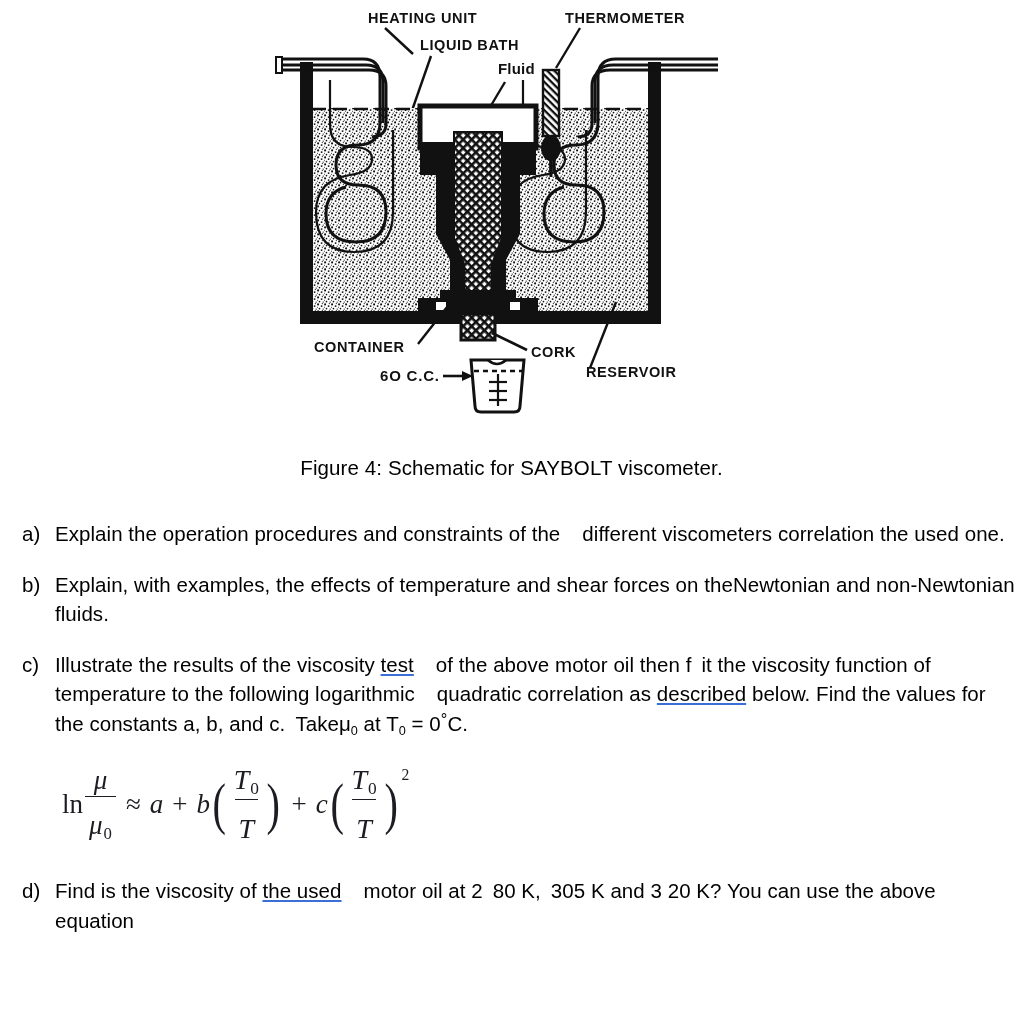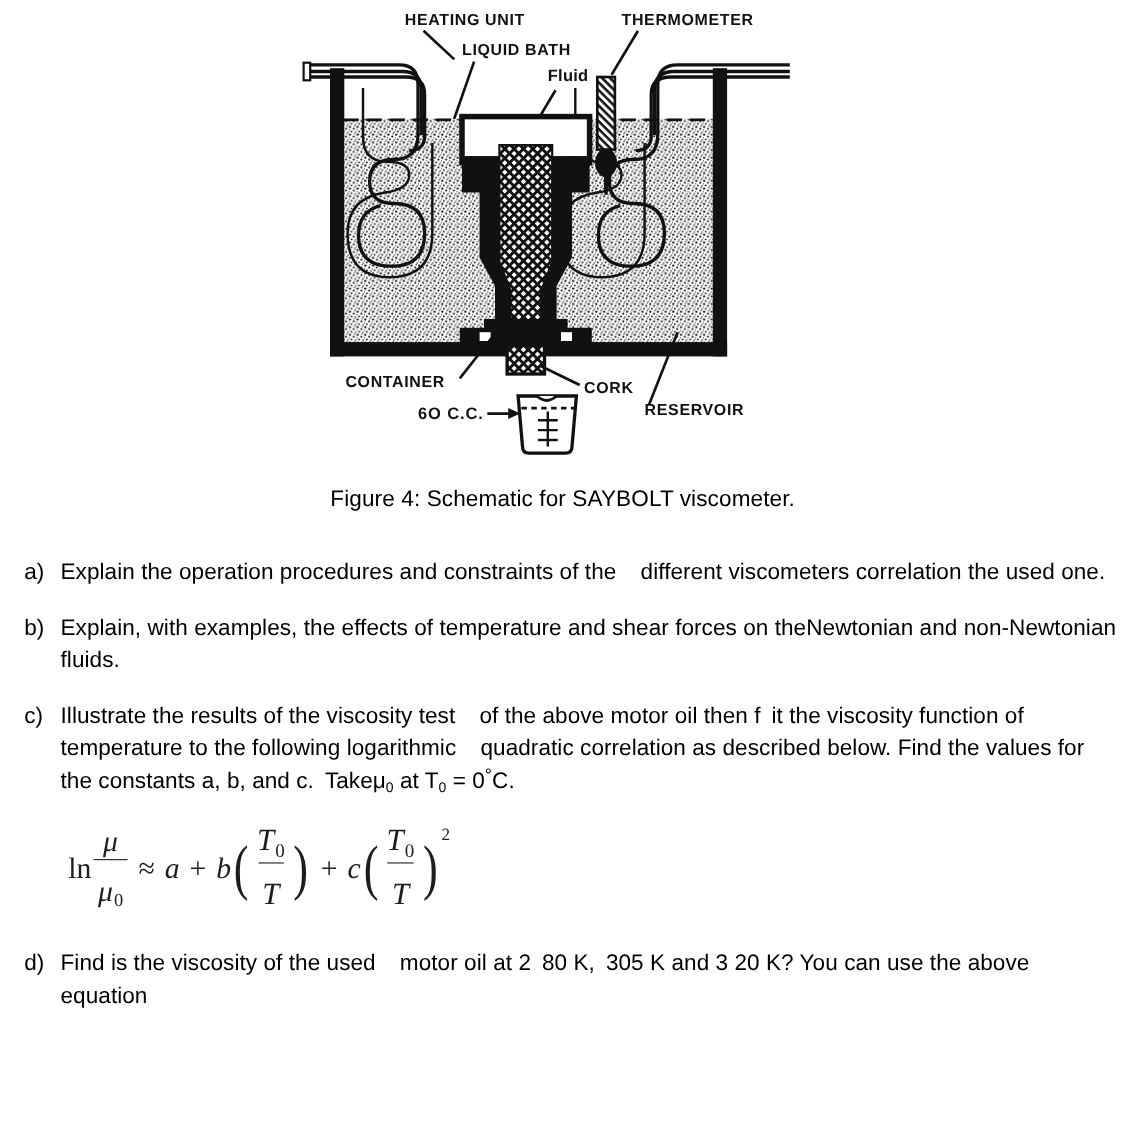--- a/index.html
+++ b/index.html
@@ -28,21 +28,21 @@
     width: 460px;
     height: 420px;
   }
   .schematic svg { display: block; }
 
   .fig-caption {
     text-align: center;
     font-size: 20.5px;
     line-height: 1.2;
     letter-spacing: 0.1px;
-    margin-top: 10px;
+    margin-top: 24px;
   }
 
   
   .qlist {
     margin: 0;
     padding: 0;
     list-style: none;
   }
   .qitem {
     position: relative;
@@ -58,20 +58,21 @@
     left: 22px;
     top: 0;
     font-size: 20.5px;
   }
   .qtext { display: block; }
 
   .sp { display: inline-block; width: 22px; }
   .sp-sm { display: inline-block; width: 10px; }
 
   .misspell {
+    text-decoration: underline;
     text-decoration-color: #3a6fd8;
     text-decoration-thickness: 2px;
     text-underline-offset: 2px;
   }
 
   .sub0 {
     font-size: 0.62em;
     vertical-align: -0.32em;
     letter-spacing: 0;
   }

